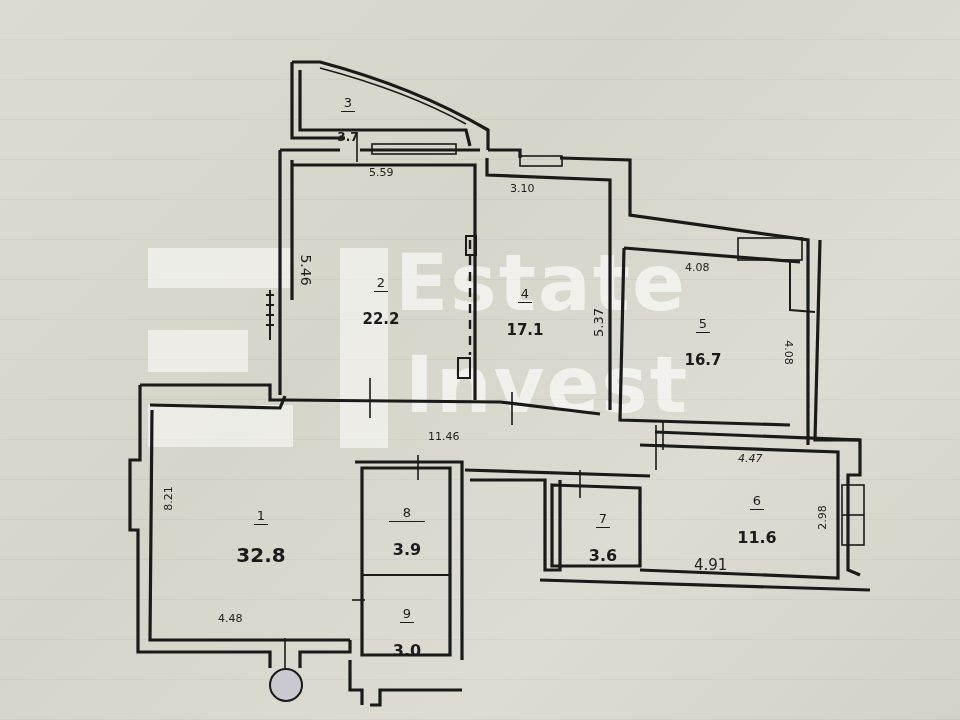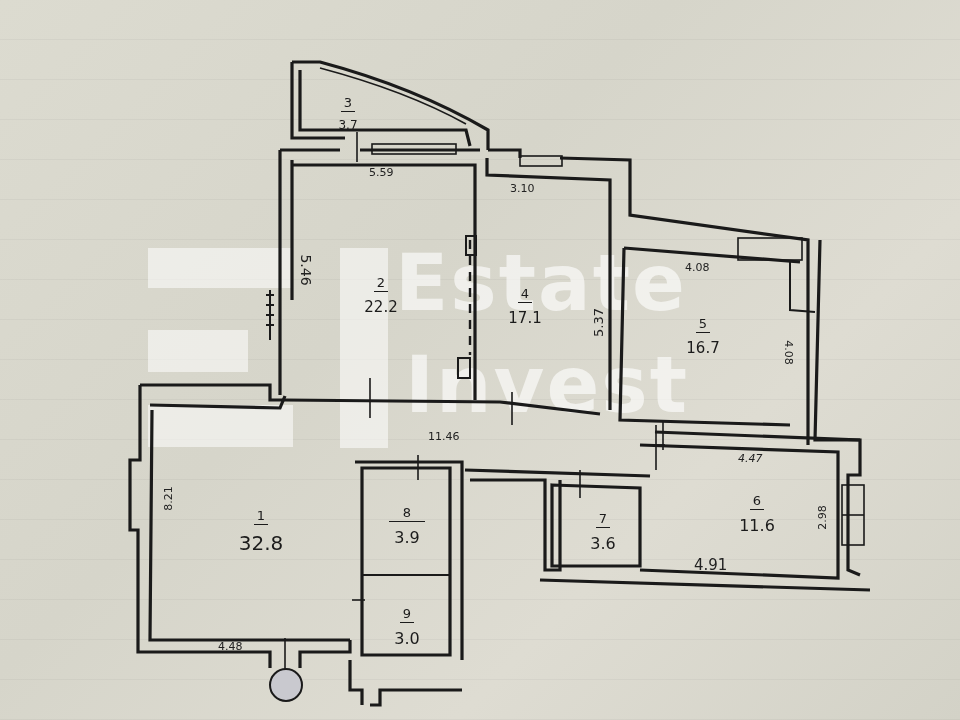--- a/index.html
+++ b/index.html
@@ -16,21 +16,21 @@
       linear-gradient(135deg, #dcdbd0 0%, #d6d5ca 40%, #dedcd2 70%, #d3d2c7 100%);
   }
   svg.plan { position: absolute; left: 0; top: 0; }
   .wall { fill: none; stroke: #1a1a1a; stroke-width: 3.2; stroke-linejoin: miter; }
   .wall-thin { fill: none; stroke: #1a1a1a; stroke-width: 2; }
   .win { fill: none; stroke: #1a1a1a; stroke-width: 1.6; }
   .tick { stroke: #1a1a1a; stroke-width: 1.6; }
   .dash { stroke: #1a1a1a; stroke-width: 2.4; stroke-dasharray: 9 7; }
   .room { position: absolute; text-align: center; color: #1b1b1b; font-family: "DejaVu Sans", sans-serif; }
   .room .num { font-size: 13px; border-bottom: 1.5px solid #1b1b1b; display: inline-block; padding: 0 3px 1px; }
-  .room .area { display: block; font-size: 15px; font-weight: normal; margin-top: 6px; }
+  .room .area { display: block; font-size: 15px; font-weight: bold; margin-top: 18px; }
   .dim { position: absolute; font-size: 11px; color: #222; font-family: "DejaVu Sans", sans-serif; white-space: nowrap; }
   .rot { transform: rotate(90deg); transform-origin: center; }
   .rot-l { transform: rotate(-90deg); transform-origin: center; }
   .wm { position: absolute; background: rgba(255,255,255,0.55); }
   .wm-text {
     position: absolute; color: rgba(255,255,255,0.62);
     font-family: "DejaVu Sans", sans-serif; font-weight: bold;
     letter-spacing: 2px; white-space: nowrap;
   }
   .riser {
@@ -152,16 +152,16 @@
 </div>
 
 <div class="dim" style="left:369px;top:166px;">5.59</div>
 <div class="dim rot" style="left:290px;top:262px;font-size:14px;">5.46</div>
 <div class="dim" style="left:510px;top:182px;">3.10</div>
 <div class="dim rot-l" style="left:584px;top:315px;font-size:13px;">5.37</div>
 <div class="dim" style="left:685px;top:261px;">4.08</div>
 <div class="dim rot" style="left:776px;top:346px;">4.08</div>
 <div class="dim" style="left:428px;top:430px;">11.46</div>
 <div class="dim rot-l" style="left:156px;top:492px;">8.21</div>
-<div class="dim" style="left:218px;top:612px;margin-top:28px;">4.48</div>
+<div class="dim" style="left:218px;top:612px;">4.48</div>
 <div class="dim" style="left:738px;top:452px;font-style:italic;">4.47</div>
 <div class="dim" style="left:694px;top:556px;font-size:15px;">4.91</div>
 <div class="dim rot-l" style="left:810px;top:511px;">2.98</div>
 
 </body></html>

